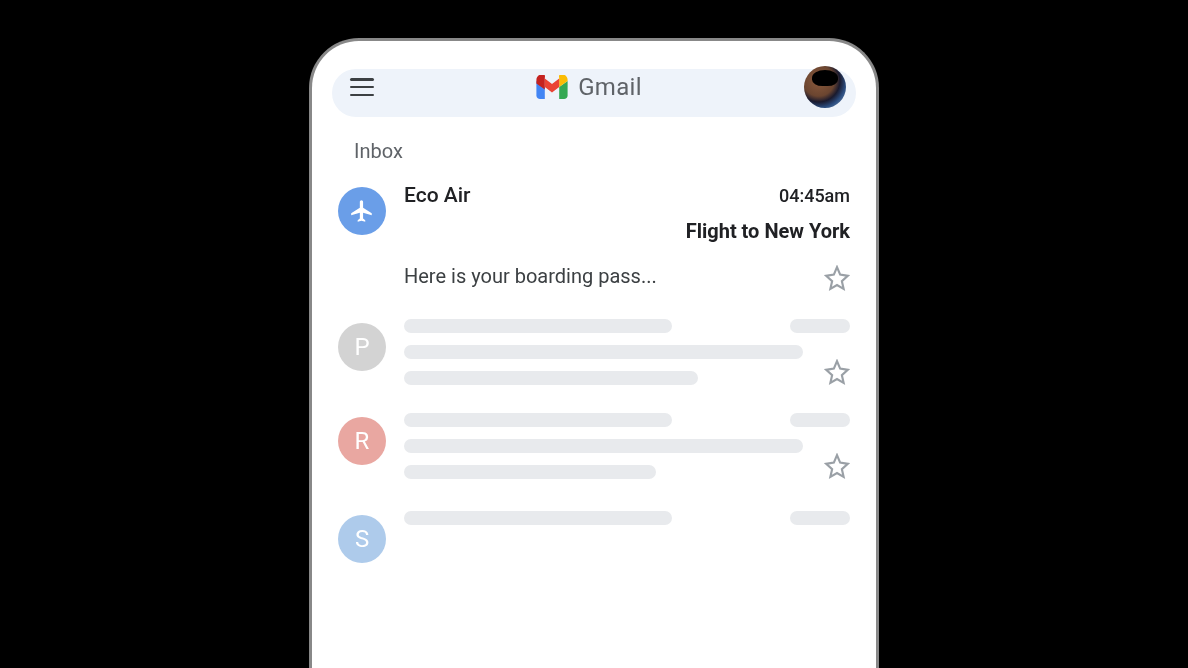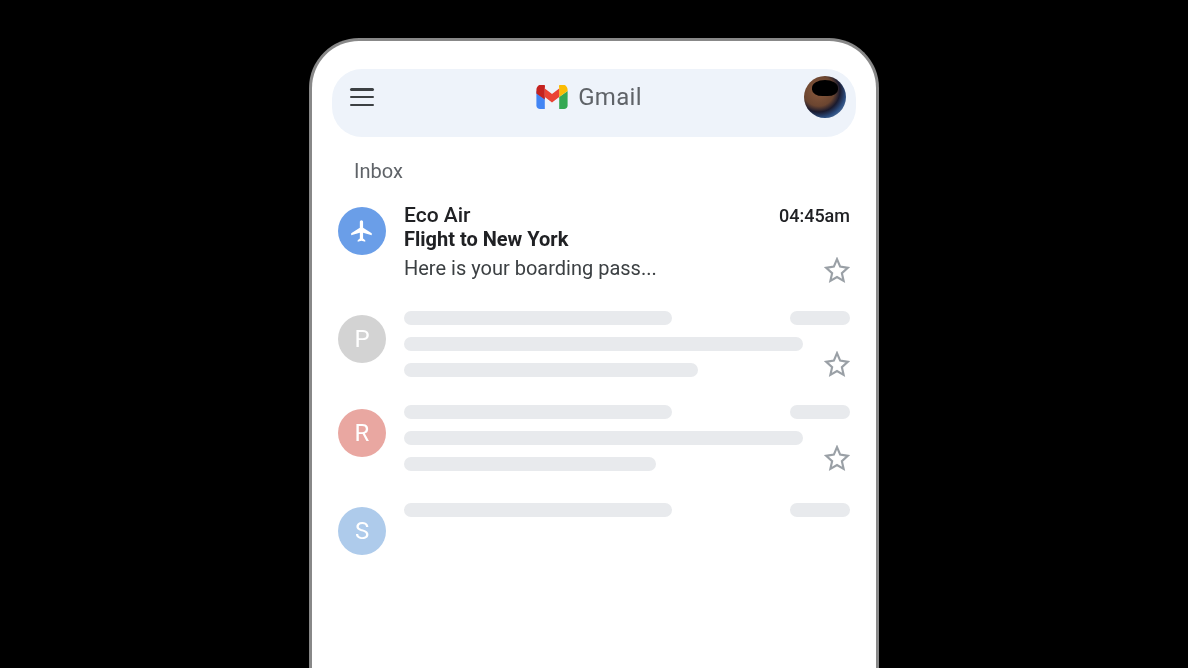--- a/index.html
+++ b/index.html
@@ -24,21 +24,21 @@
       border-radius: 50px 50px 0 0;
       border: 3px solid #888;
       border-bottom: none;
       overflow: hidden;
       position: relative;
     }
     .phone-content {
       padding: 28px 20px 0 20px;
     }
     .search-bar {
-      height: 68px;
+      height: 48px;
       background: #eef3fa;
       border-radius: 30px;
       display: flex;
       align-items: center;
       padding: 0 10px 12px 18px;
       justify-content: space-between;
     }
     .hamburger {
       width: 24px;
       height: 18px;
@@ -90,20 +90,21 @@
     .inbox-label {
       font-size: 20px;
       color: #5f6368;
       margin: 22px 0 10px 22px;
     }
     .email-item {
       display: flex;
       padding: 10px 6px;
       gap: 18px;
       cursor: pointer;
+      text-align: right;
     }
     .sender-circle {
       width: 48px;
       height: 48px;
       border-radius: 50%;
       flex-shrink: 0;
       display: flex;
       align-items: center;
       justify-content: center;
       font-size: 24px;
@@ -135,26 +136,27 @@
     }
     .email-time {
       font-size: 18px;
       font-weight: 500;
       color: #202124;
     }
     .email-subject {
       font-size: 20px;
       font-weight: 700;
       color: #202124;
-      margin-top: 0;
+      margin-top: 12px;
     }
     .email-bottom {
       display: flex;
       justify-content: space-between;
       align-items: center;
+      margin-top: 16px;
     }
     .email-preview {
       font-size: 20px;
       color: #3c4043;
       margin-top: 2px;
     }
     .star-icon {
       width: 26px;
       height: 26px;
       stroke: #9aa0a6;

